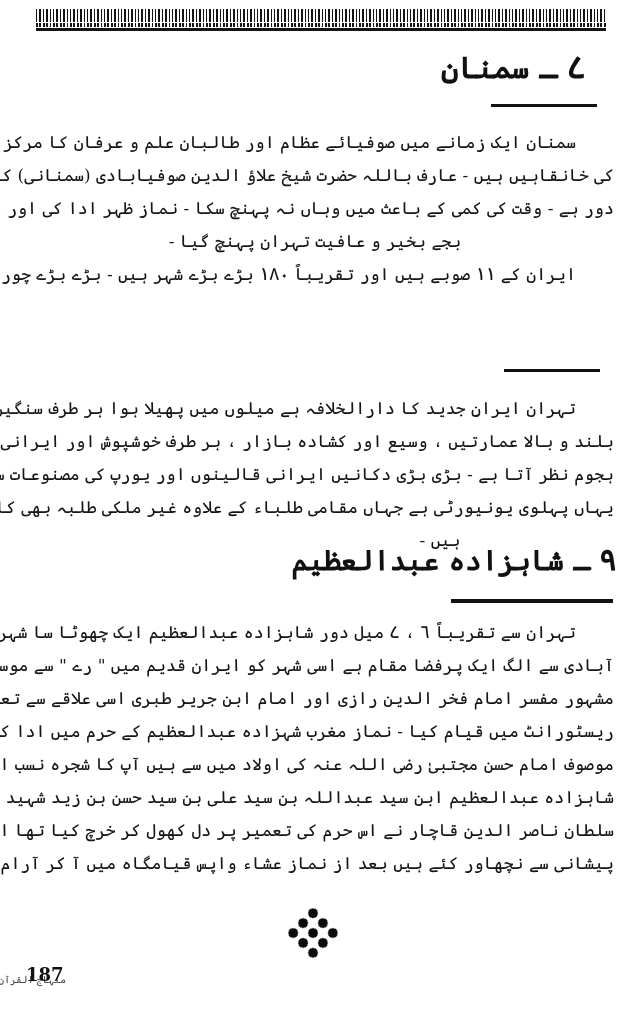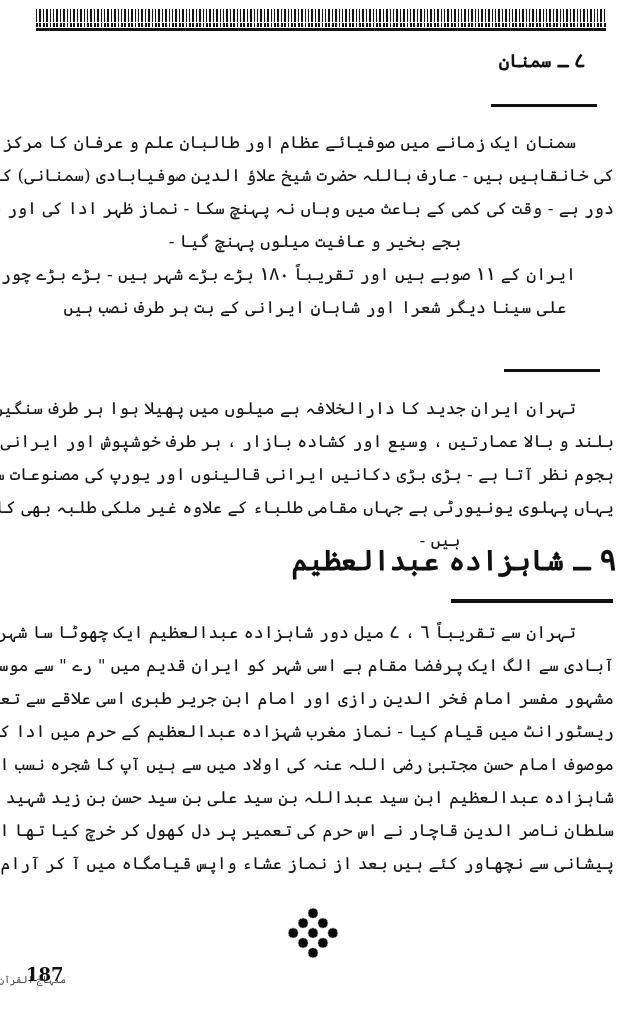--- a/index.html
+++ b/index.html
@@ -15,21 +15,21 @@
   }
   
   .top-border{position:absolute;top:9px;left:36px;width:570px;}
   .tb-ticks{height:13px;background:repeating-linear-gradient(90deg,#141414 0 1.3px,transparent 1.3px 3.4px);}
   .tb-mid{height:4px;margin-top:1px;background:repeating-linear-gradient(90deg,#141414 0 1.8px,transparent 1.8px 3.4px);}
   .tb-base{height:3px;margin-top:1px;background:#141414;}
 
   .heading{
     position:absolute;
     font-weight:700;
-    font-size:18px;
+    font-size:30px;
     letter-spacing:0.5px;
     white-space:nowrap;
     color:#111;
   }
   .h1{top:50px;right:45px;}
   .h2{top:331px;right:22px;}
   .h3{top:544px;right:14px;font-size:28px;}
   .rule{position:absolute;background:#111;}
   .rule1{top:104px;right:33px;width:106px;height:3px;}
   .rule2{top:369px;right:30px;width:96px;height:3px;}
@@ -86,26 +86,25 @@
     <div class="tb-base"></div>
   </div>
 
   <div class="heading h1">۷ ـ سمنان</div>
   <div class="rule rule1"></div>
 
   <div class="para p1">
     <div class="line first">سمنان ایک زمانے میں صوفیائے عظام اور طالبان علم و عرفان کا مرکز تھا یہاں بہت سے اولیاء کرام</div>
     <div class="line">کی خانقاہیں ہیں - عارف باللہ حضرت شیخ علاؤ الدین صوفیابادی (سمنانی) کا مزار شہر سے تین فرسخ (۱۲ میل)</div>
     <div class="line">دور ہے - وقت کی کمی کے باعث میں وہاں نہ پہنچ سکا - نماز ظہر ادا کی اور بس پھر روانہ ہو گئی - تقریباً ۴</div>
-    <div class="line center">بجے بخیر و عافیت میلوں پہنچ گیا -</div>
+    <div class="line center">بجے بخیر و عافیت تہران پہنچ گیا -</div>
   </div>
 
   <div class="para p1b">
     <div class="line first">ایران کے ۱۱ صوبے ہیں اور تقریباً ۱۸۰ بڑے بڑے شہر ہیں - بڑے بڑے چوراہوں پر فردوسی ، سعدی ، بو</div>
-    <div class="line center">علی سینا دیگر شعرا اور شاہانِ ایرانی کے بت ہر طرف نصب ہیں</div>
   </div>
 
   <div class="rule rule2"></div>
 
   <div class="para p2">
     <div class="line first">تہران ایرانِ جدید کا دارالخلافہ ہے میلوں میں پھیلا ہوا ہر طرف سنگین اور خوبصورت کئی منزلہ</div>
     <div class="line">بلند و بالا عمارتیں ، وسیع اور کشادہ بازار ، ہر طرف خوشپوش اور ایرانی لباس میں ملبوس مرد اور عورتوں کا</div>
     <div class="line">ہجوم نظر آتا ہے - بڑی بڑی دکانیں ایرانی قالینوں اور یورپ کی مصنوعات سے معمور نظر آتی ہیں -</div>
     <div class="line">یہاں پہلوی یونیورٹی ہے جہاں مقامی طلباء کے علاوہ غیر ملکی طلبہ بھی کافی تعداد میں تعلیم حاصل کرتے</div>
     <div class="line center-right">ہیں -</div>

